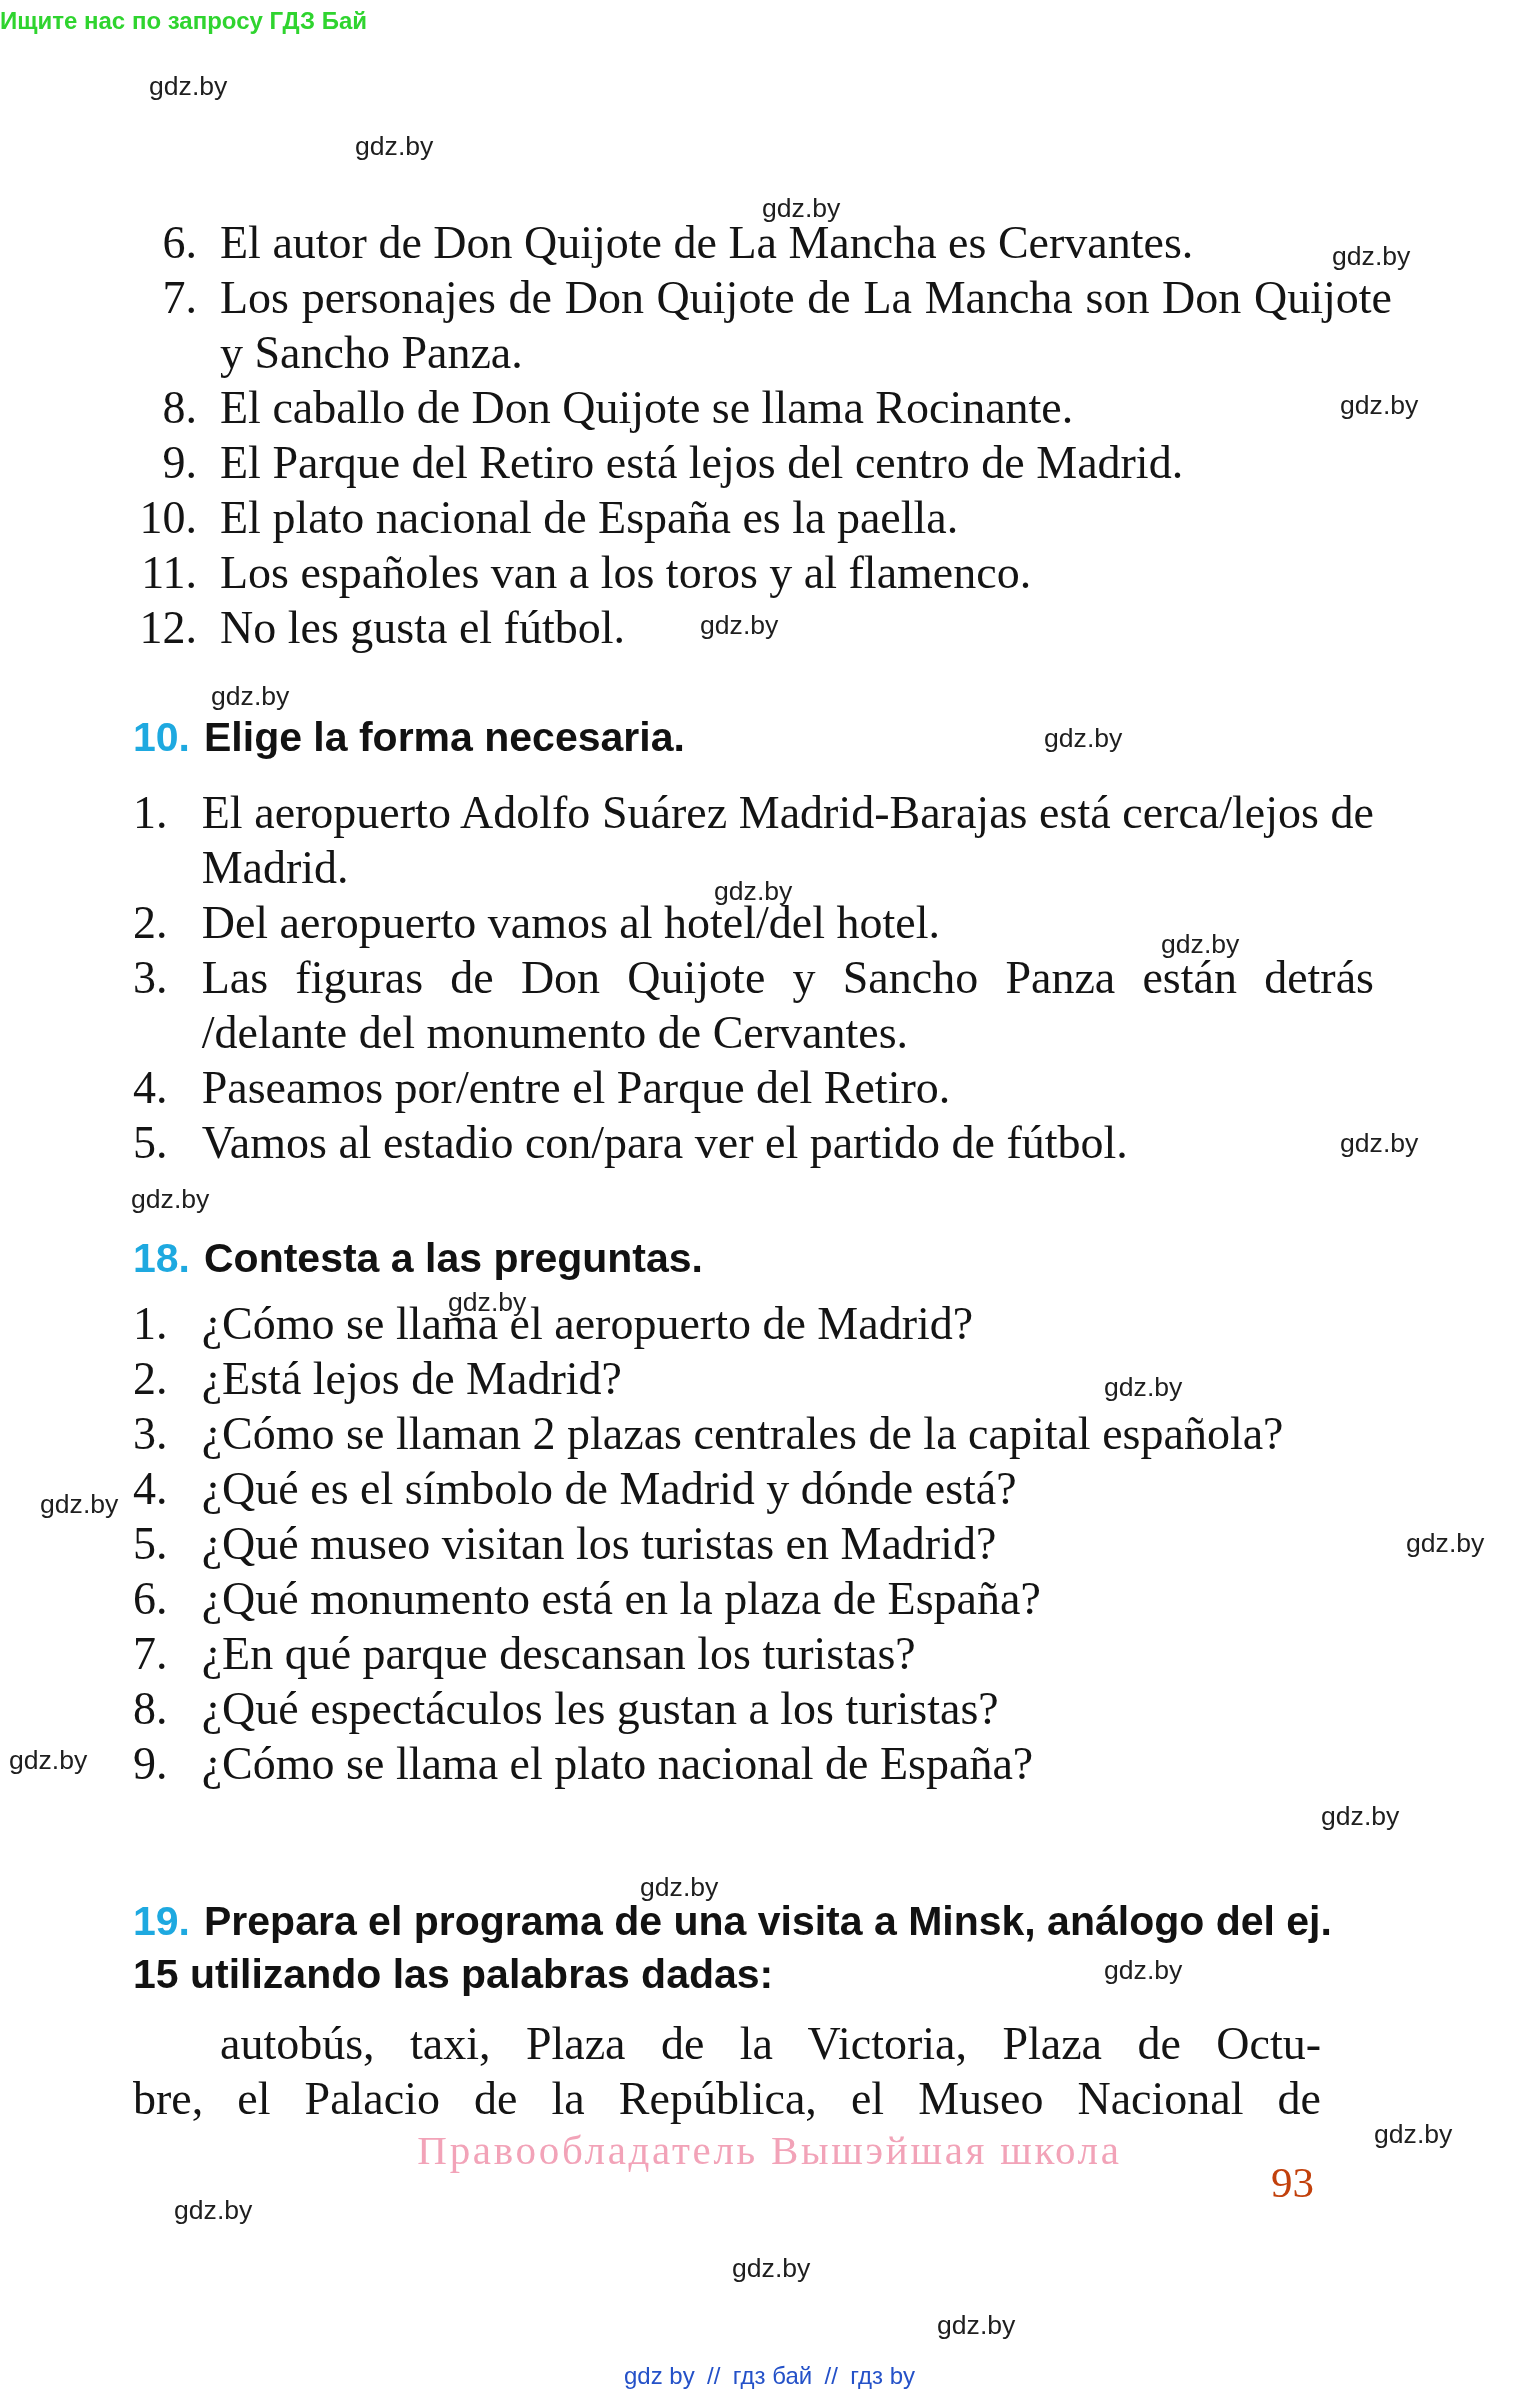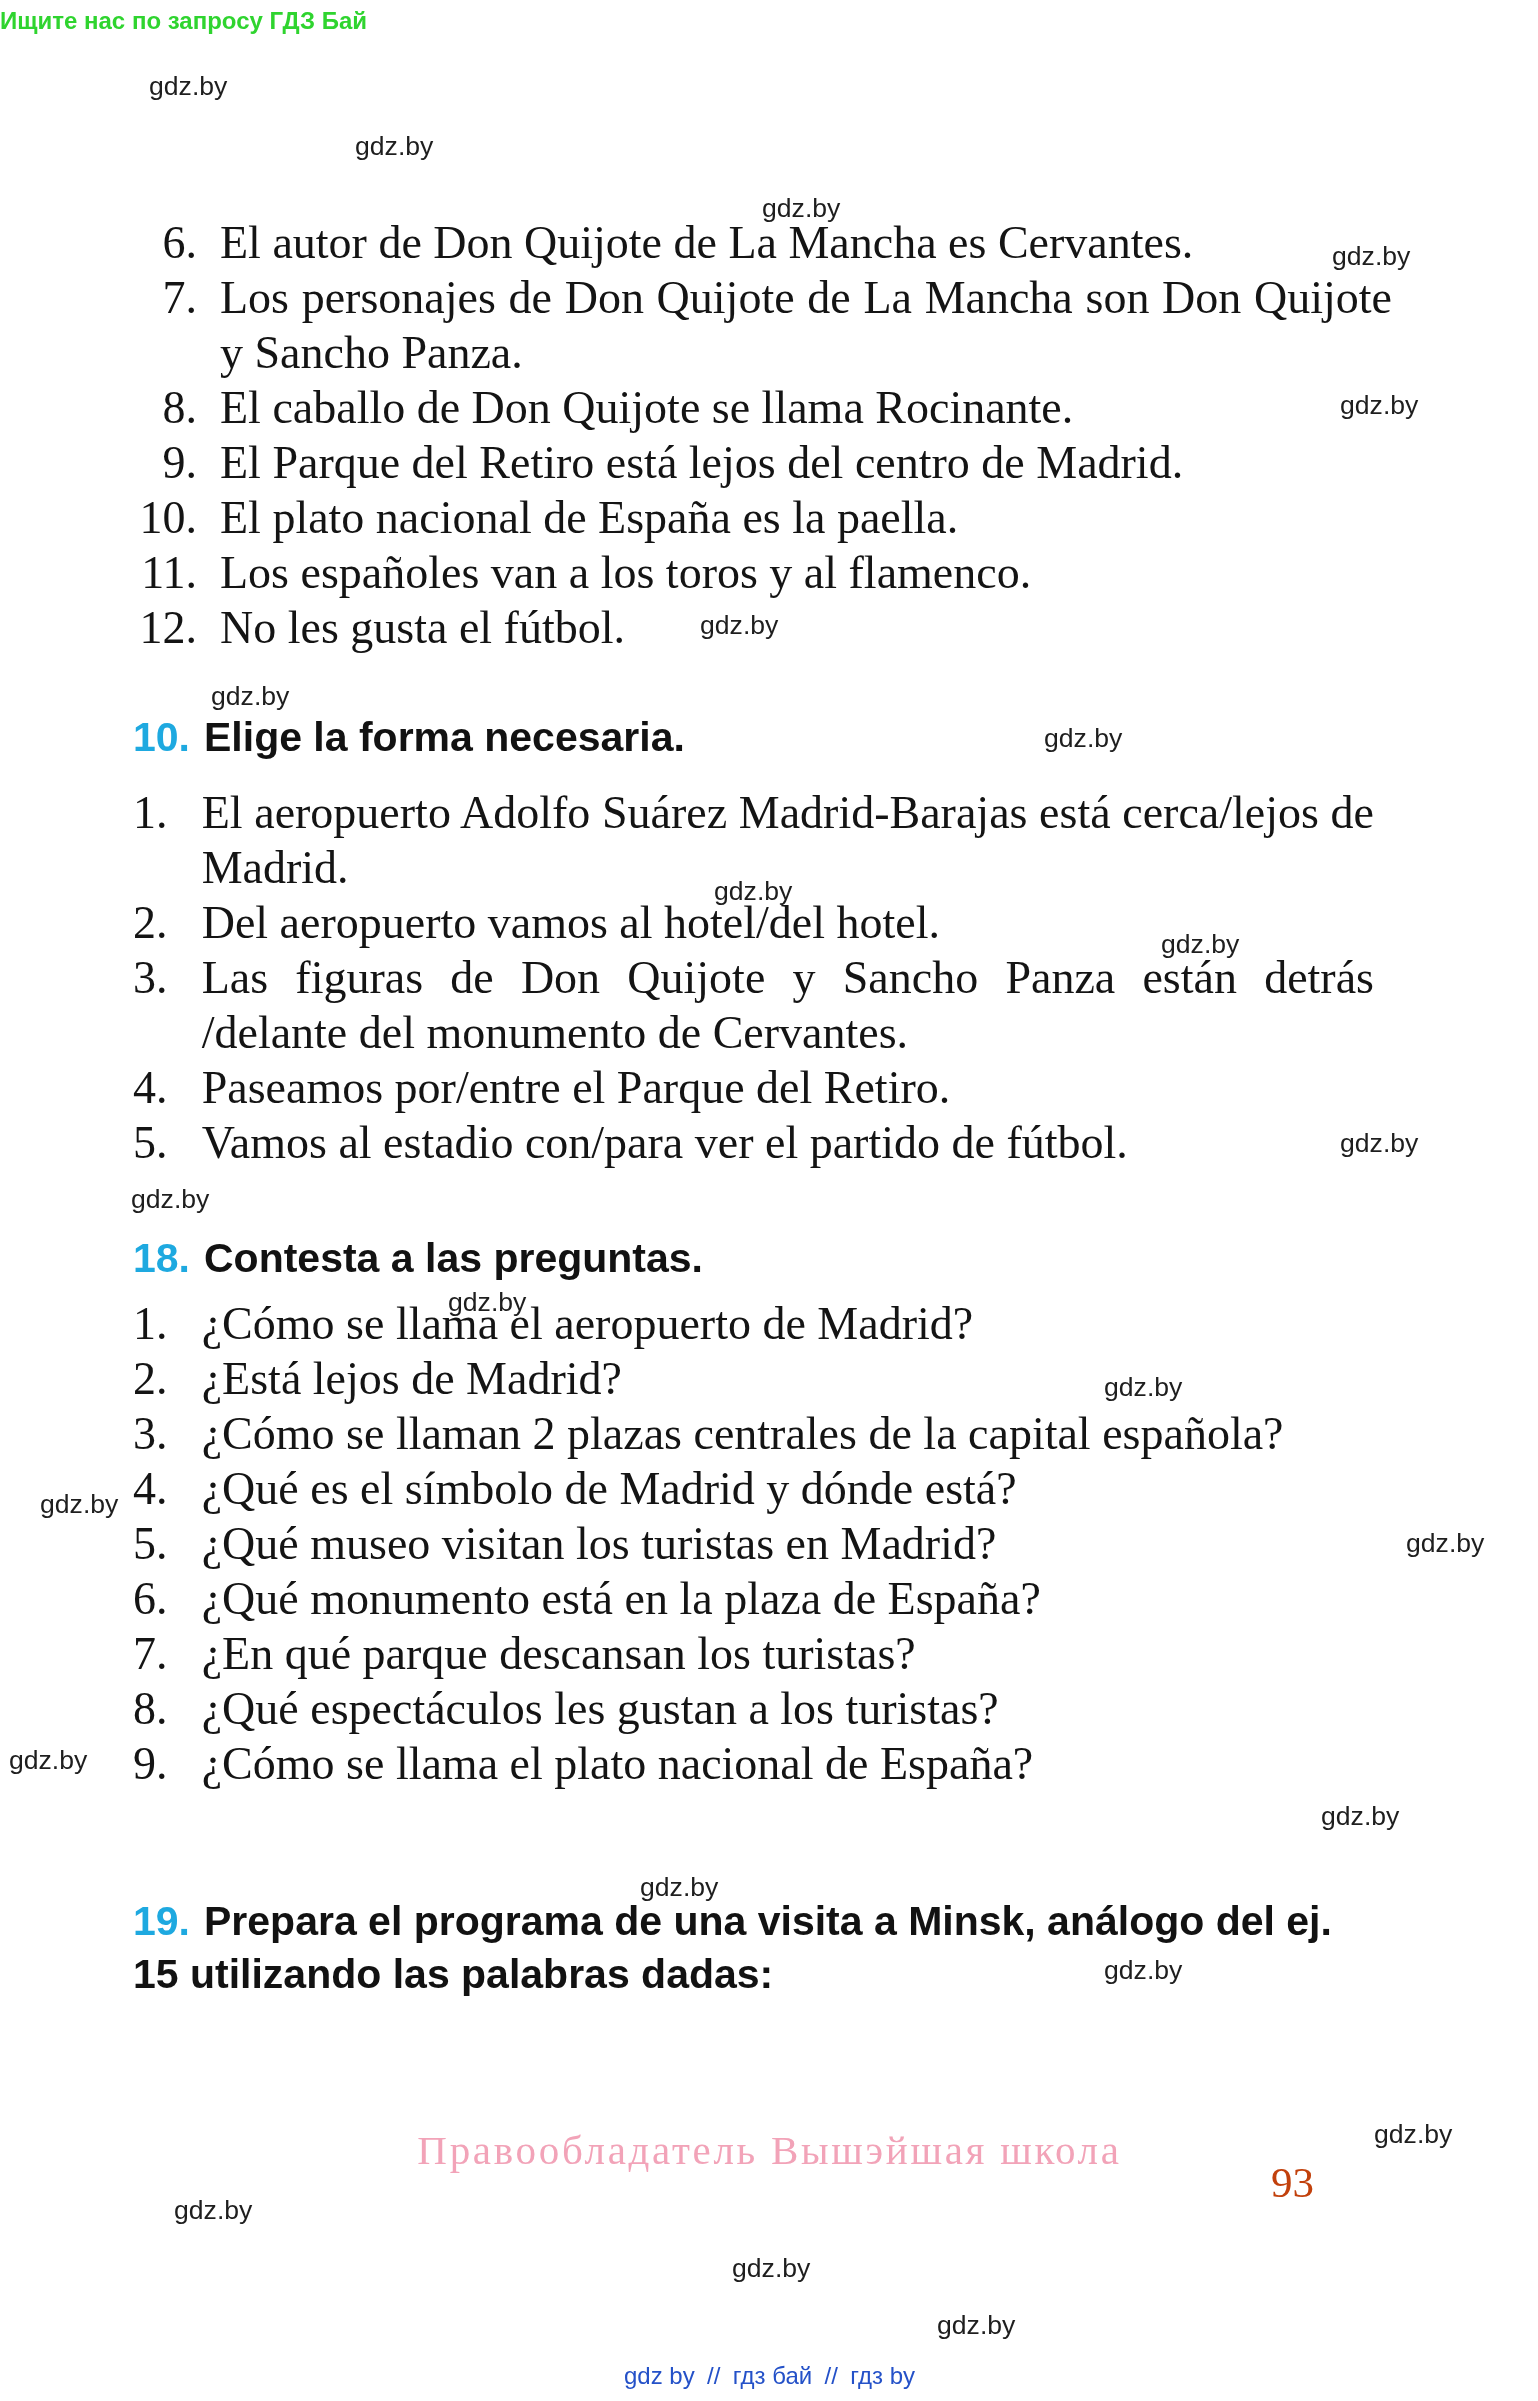--- a/index.html
+++ b/index.html
@@ -191,20 +191,24 @@
     <div class="li">
       <span class="num">9.</span>
       <div class="txt">¿Cómo se llama el plato nacional de España?</div>
     </div>
   </div>
 
   <div class="heading" style="top:1895px">
     <span class="h-num">19.</span><span class="h-title">Prepara el programa de una visita a Minsk, análogo del ej. 15 utilizando las palabras dadas:</span>
   </div>
 
+  <div class="wordbank" style="top:2016px">
+    <div class="wb-line wb-indent">autobús, taxi, Plaza de la Victoria, Plaza de Octu-</div>
+    <div class="wb-line">bre, el Palacio de la República, el Museo Nacional de</div>
+  </div>
 
   <div class="publisher">Правообладатель Вышэйшая школа</div>
   <div class="pagenum">93</div>
 
   <div class="links">
     <a>gdz by</a><span class="fsep">//</span><a>гдз бай</a><span class="fsep">//</span><a>гдз by</a>
   </div>
 
 </div>
 

